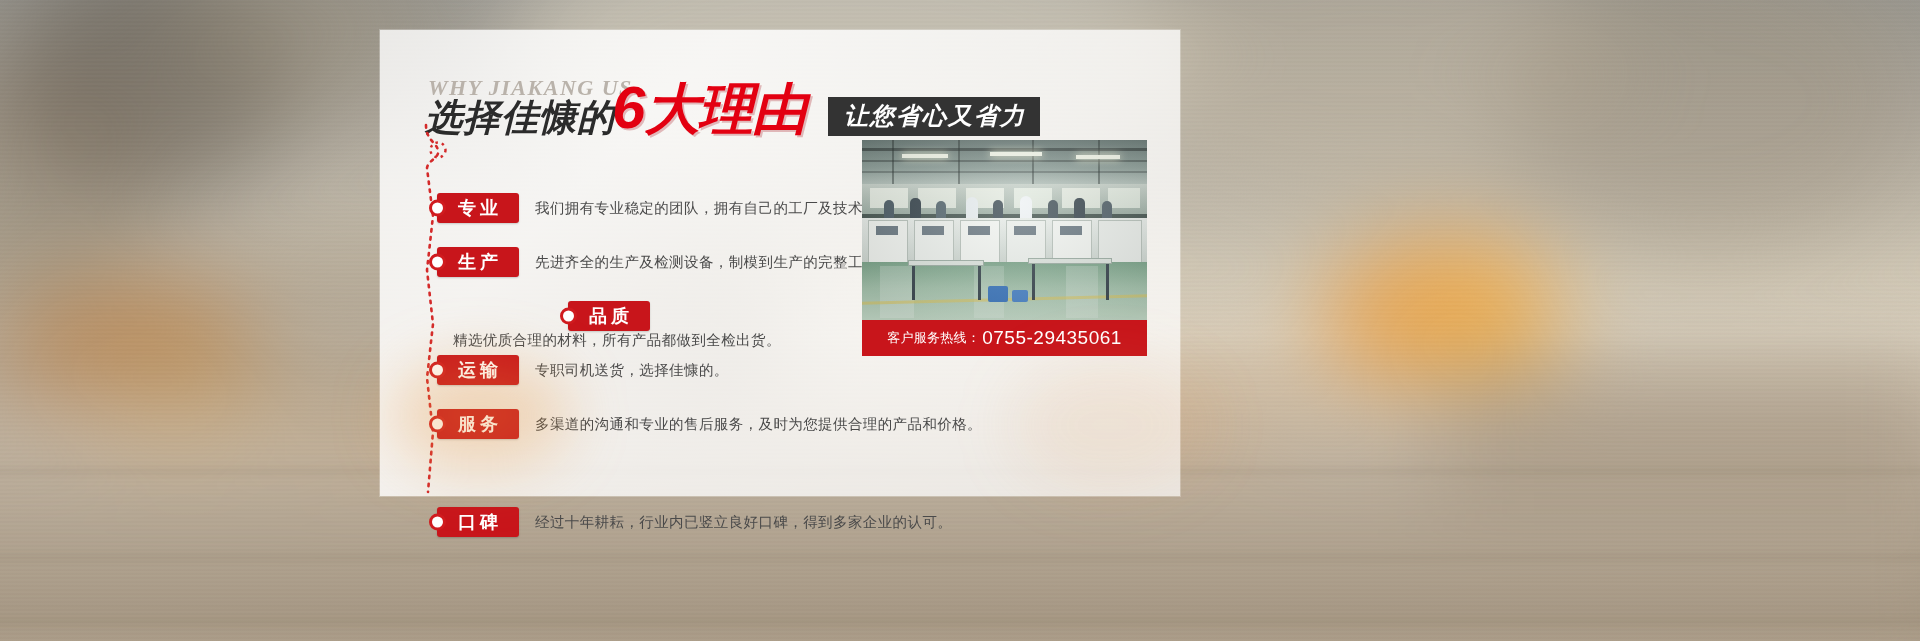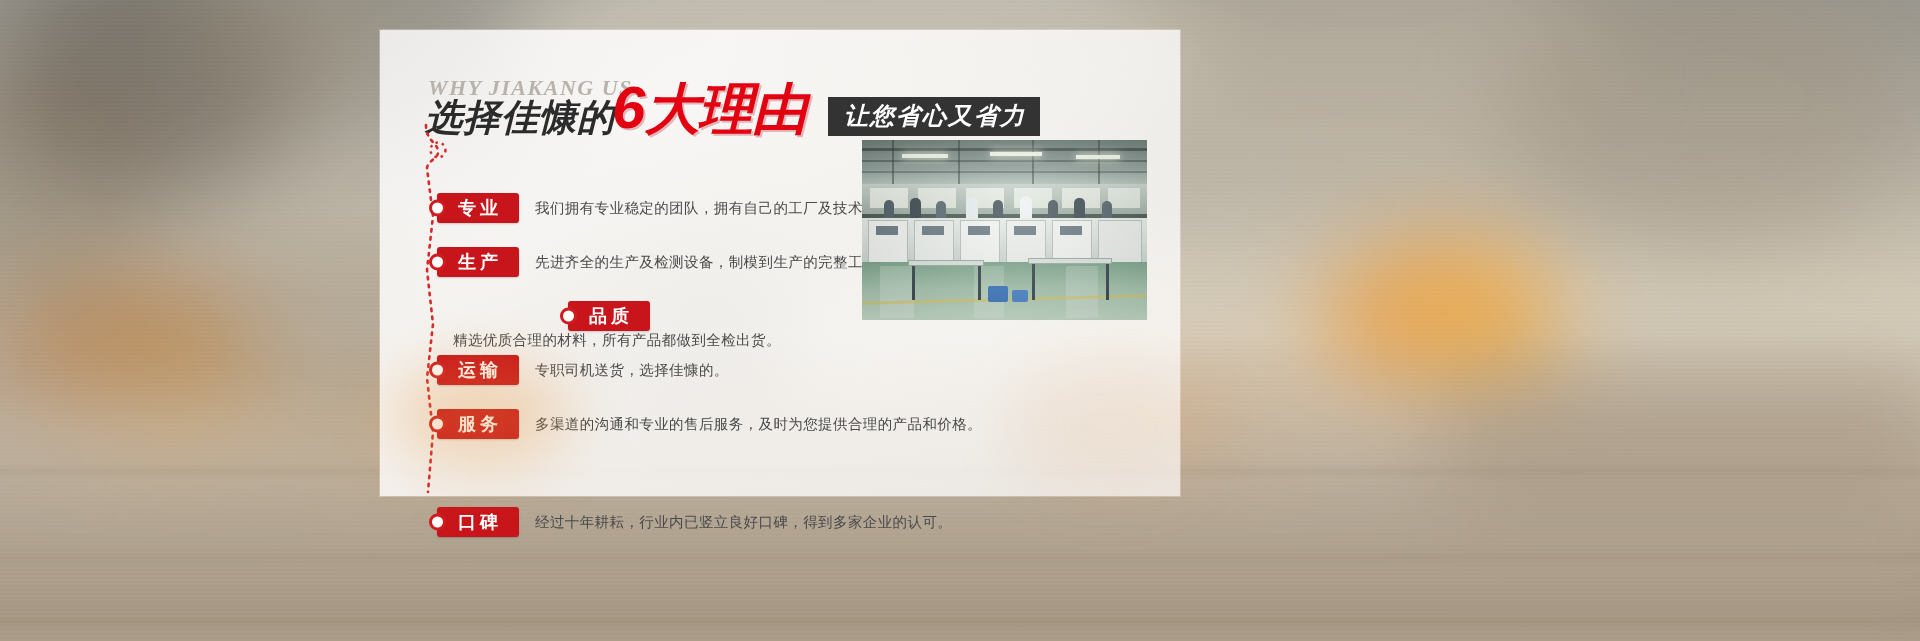--- a/index.html
+++ b/index.html
@@ -287,16 +287,20 @@
     <div class="p" style="left:170px;top:124px;width:3px;height:36px;background:#3d4a52;"></div>
     <div class="p" style="left:244px;top:124px;width:3px;height:36px;background:#3d4a52;"></div>
 
     <div class="p" style="left:126px;top:146px;width:20px;height:16px;background:#3f79bf;border-radius:2px;"></div>
     <div class="p" style="left:150px;top:150px;width:16px;height:12px;background:#4d86c9;border-radius:2px;"></div>
 
     <div class="p" style="left:0;top:0;width:285px;height:180px;
          background:radial-gradient(ellipse at 55% 35%, rgba(255,255,255,.18), rgba(0,0,0,.10) 85%);"></div>
   </div>
 
+  <div id="phonebar">
+    <span class="phone-label">客户服务热线：</span>
+    <span class="phone-num">0755-29435061</span>
+  </div>
 
   <div class="leaf-glow" style="left:10px;top:330px;width:180px;height:110px;background:rgba(232,150,60,.30);"></div>
   <div class="leaf-glow" style="left:630px;top:330px;width:200px;height:130px;background:rgba(225,150,80,.12);"></div>
 </div>
 
 </body></html>

